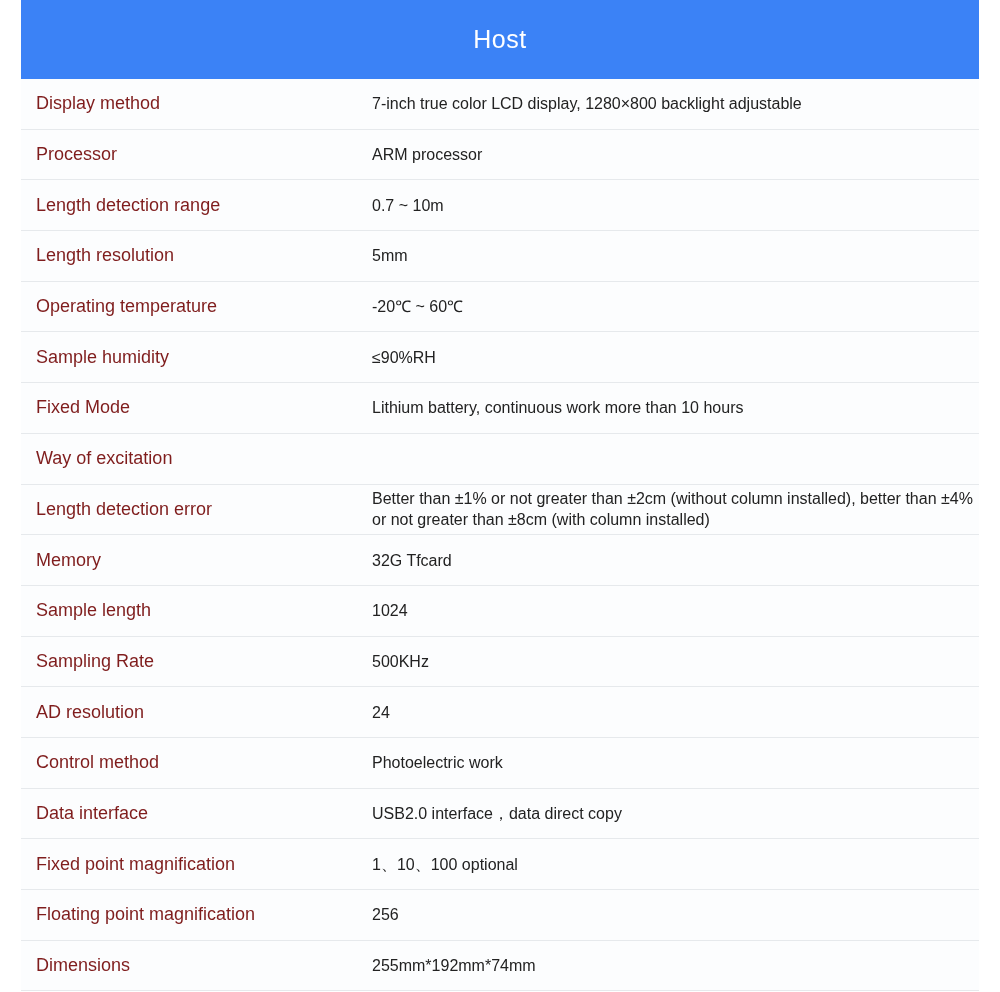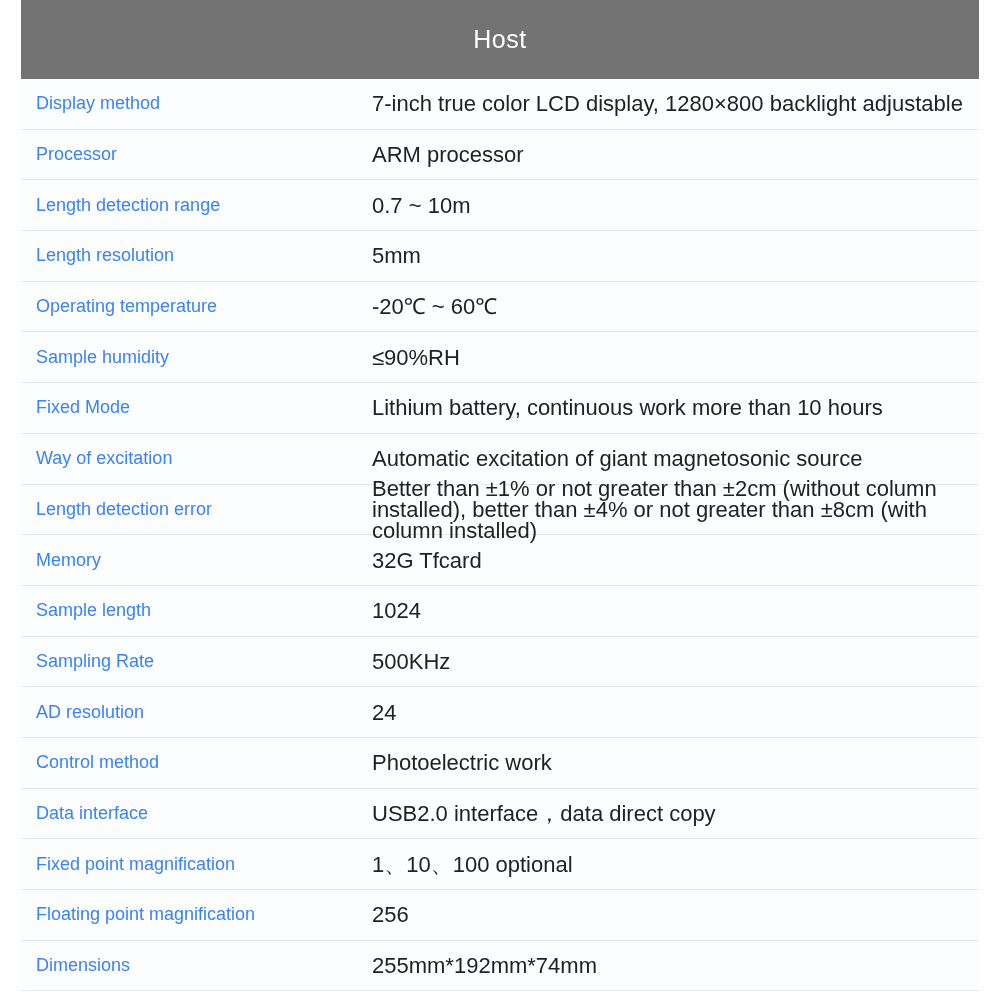--- a/index.html
+++ b/index.html
@@ -1,22 +1,22 @@
 <!DOCTYPE html>
 <html><head>
 <meta charset="utf-8">
 <style>
   html, body { margin: 0; padding: 0; background: #ffffff; }
   body { width: 1000px; height: 992px; position: relative; font-family: "Liberation Sans", sans-serif; color: #222; }
   .table { position: absolute; left: 21px; top: 0; width: 958px; }
-  .header { height: 79px; background: #737373; display: flex; align-items: center; justify-content: center; }
+  .header { height: 79px; background: #3b82f6; display: flex; align-items: center; justify-content: center; }
   .header span { color: #ffffff; font-size: 25px; letter-spacing: 0.5px; }
   .row { height: 49.6px; background: #fcfdfe; border-bottom: 1.4px solid #e6e9ec; display: flex; align-items: center; box-sizing: border-box; height: 50.7px; }
-  .row .label { width: 351px; padding-left: 15px; font-size: 18px; color: #3b82f6; box-sizing: border-box; }
-  .row .value { flex: 1; font-size: 22px; color: #222; line-height: 21px; }
+  .row .label { width: 351px; padding-left: 15px; font-size: 18px; color: #7f1d1d; box-sizing: border-box; }
+  .row .value { flex: 1; font-size: 16px; color: #222; line-height: 21px; }
 </style>
 </head>
 <body>
 
 <div class="table">
   <div class="header">
     <span>Host</span>
   </div>
   <div id="rows">
       <div class="row">
@@ -42,21 +42,20 @@
       <div class="row">
         <div class="label">Sample humidity</div>
         <div class="value">≤90%RH</div>
       </div>
       <div class="row">
         <div class="label">Fixed Mode</div>
         <div class="value">Lithium battery, continuous work more than 10 hours</div>
       </div>
       <div class="row">
         <div class="label">Way of excitation</div>
-        <div class="value">Automatic excitation of giant magnetosonic source</div>
       </div>
       <div class="row">
         <div class="label">Length detection error</div>
         <div class="value">Better than ±1% or not greater than ±2cm (without column installed), better than ±4% or not greater than ±8cm (with column installed)</div>
       </div>
       <div class="row">
         <div class="label">Memory</div>
         <div class="value">32G Tfcard</div>
       </div>
       <div class="row">

